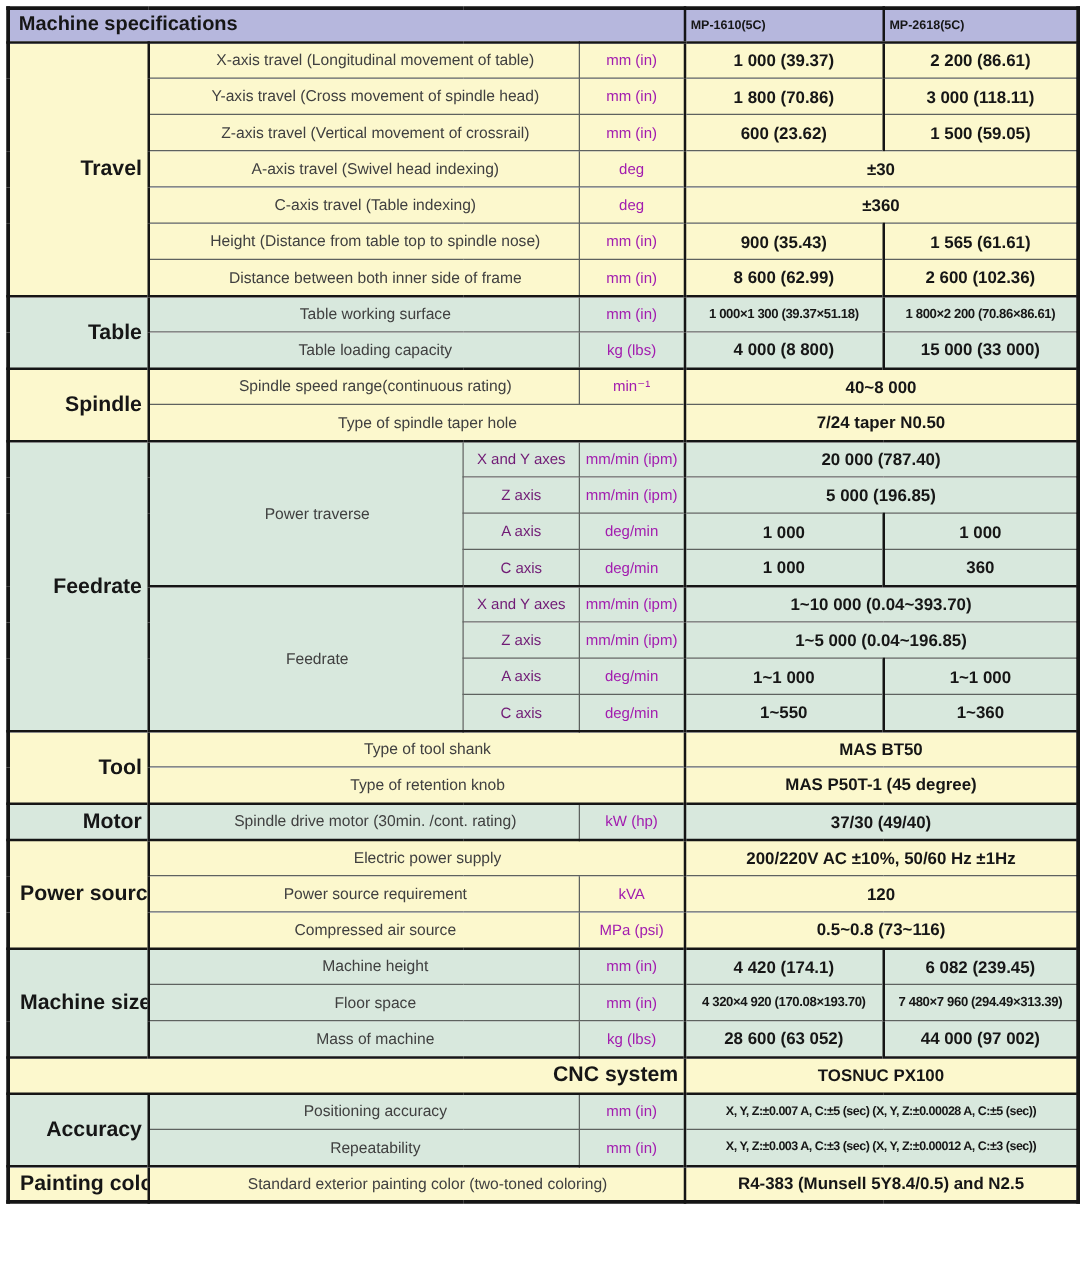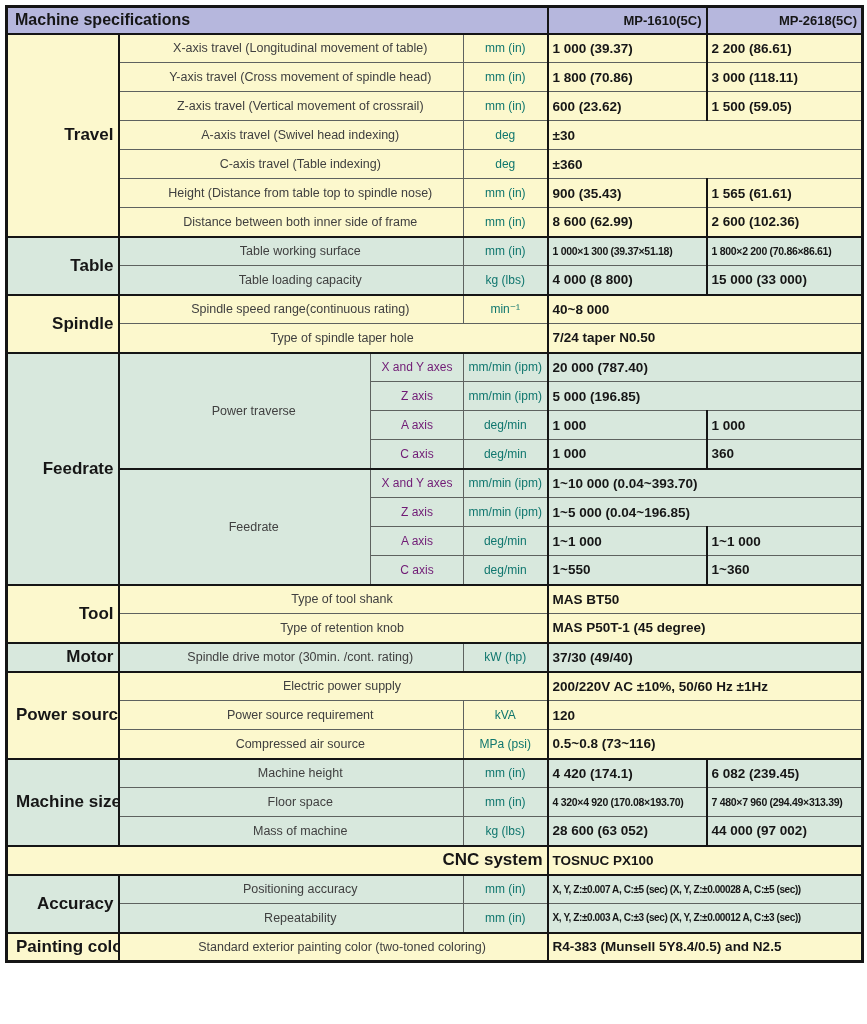--- a/index.html
+++ b/index.html
@@ -6,28 +6,28 @@
   body { font-family:"Liberation Sans","DejaVu Sans",sans-serif; color:#161616; }
   .wrap { padding:5px; width:856px; }
   table.spec { border-collapse:collapse; table-layout:fixed; width:856px;
                border:3px solid var(--border,#151515); }
   td,th { border:1px solid #5e625f; padding:0 4px; overflow:hidden;
           white-space:nowrap; vertical-align:middle; }
   tr { height:29px; }
   tr.hdr { height:27px; }
   tr.hdr th { background:var(--header-bg,#b6b7dd); border-bottom:2px solid var(--border,#151515); }
   th.title { text-align:left; font-size:16px; font-weight:bold; padding-left:7px; }
-  th.model { text-align:right; font-size:13px; font-weight:bold; }
+  th.model { text-align:left; font-size:10px; font-weight:bold; }
   tr.y > td { background:var(--yellow-bg,#fcf8cd); }
   tr.g > td { background:var(--green-bg,#d8e8dd); }
   td.sec  { font-weight:bold; font-size:17px; text-align:right; padding-left:8px; }
   td.desc { font-size:12.5px; color:#404040; text-align:center; padding-left:22px; }
   td.axis { font-size:12px; color:#701a75; text-align:center; }
-  td.unit { font-size:12px; color:#0f766e; text-align:center;margin-left:21px; }
-  td.val  { font-weight:bold; font-size:13.5px; text-align:left; }
+  td.unit { font-size:12px; color:#a21caf; text-align:center;margin-left:21px; }
+  td.val  { font-weight:bold; font-size:13.5px; text-align:center; }
   td.vsm  { font-size:10.5px; letter-spacing:-0.3px; }
   td.vxs  { font-size:10px;   letter-spacing:-0.4px; }
   .bL2 { border-left:2px solid var(--border,#151515); }
   tr.st > td, tr.st > th { border-top:2px solid var(--border,#151515); }
   tr.gt > td { border-top:2px solid var(--border,#151515); }
 </style>
 </head>
 <body>
 
 <div class="wrap">

